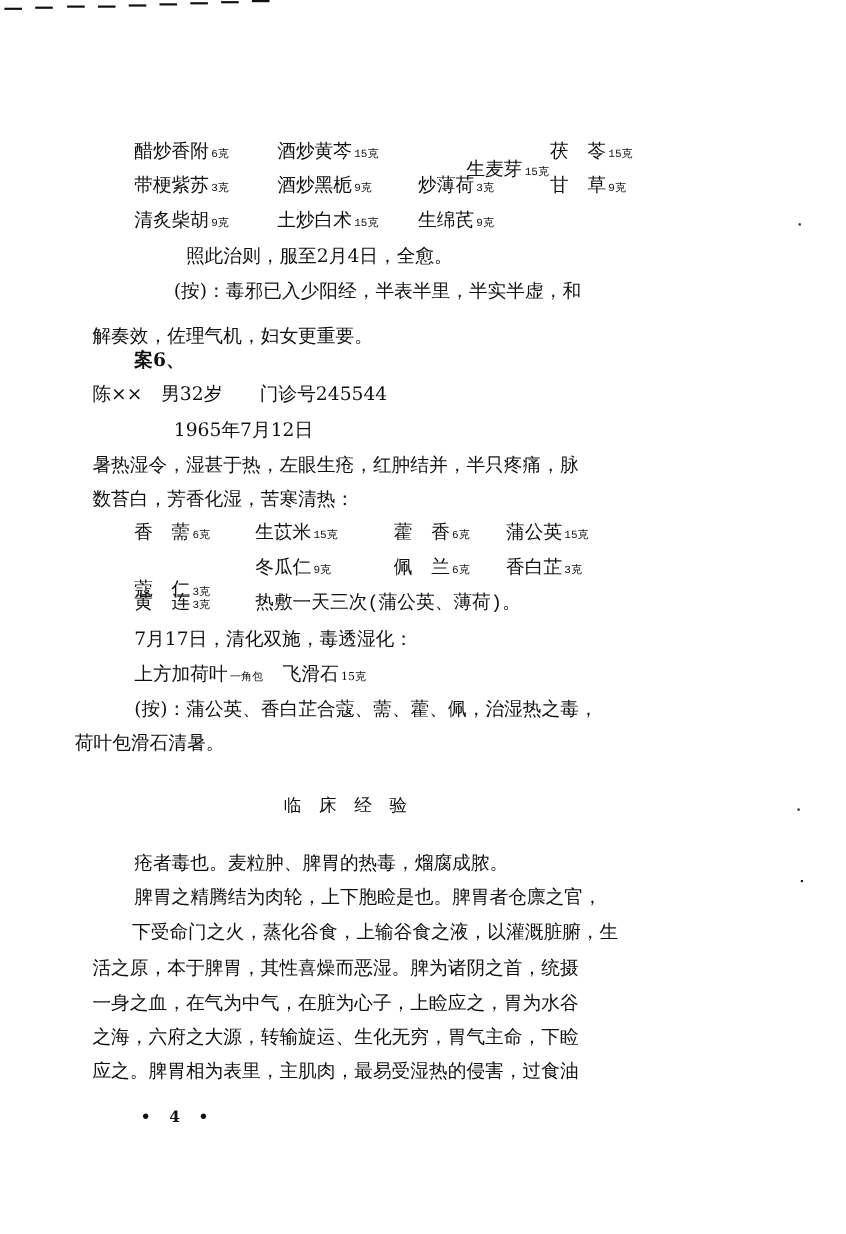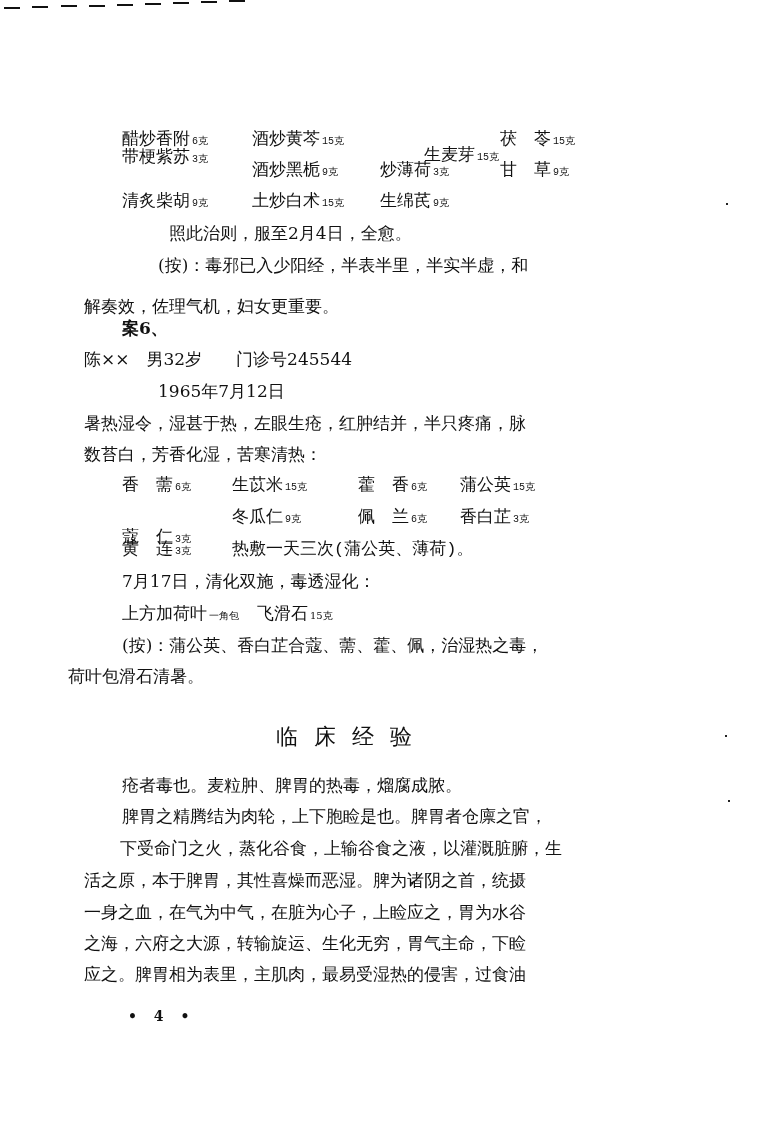--- a/index.html
+++ b/index.html
@@ -5,21 +5,21 @@
   html, body { margin: 0; padding: 0; }
   body {
     width: 769px; height: 1122px; background: #ffffff; position: relative; overflow: hidden;
     font-family: "DejaVu Serif", "Liberation Serif", serif; color: #111111;
   }
   .dash-row { position: absolute; top: 0; left: 0; width: 769px; height: 12px; }
   .dash { position: absolute; height: 2px; background: #111; width: 16px; }
   .line { position: absolute; white-space: nowrap; font-size: 17px; line-height: 20px; }
   .herb { position: absolute; white-space: nowrap; font-size: 17px; line-height: 20px; font-family: Liberation Mono, monospace; }
   .dose { font-size: 10px; margin-left: 2px; }
-  .heading { position: absolute; white-space: nowrap; font-size: 22px; letter-spacing: 16px; margin-left: 18px; }
+  .heading { position: absolute; white-space: nowrap; font-size: 16px; letter-spacing: 16px; }
   .bold { font-weight: bold; }
   .page-num { position: absolute; font-size: 14px; font-weight: bold; letter-spacing: 6px; }
   .speck { position: absolute; width: 2px; height: 2px; background: #222; }
 </style>
 </head>
 <body>
 
 <div class="dash-row">
   <div class="dash" style="left:4px;top:7px;"></div>
   <div class="dash" style="left:32px;top:6px;"></div>
@@ -31,21 +31,21 @@
   <div class="dash" style="left:201px;top:1px;"></div>
   <div class="dash" style="left:229px;top:0px;"></div>
 </div>
 
 <div>
   <div class="herb" style="left:122px;top:130px;"><span>醋炒香附</span><span class="dose">6克</span></div>
   <div class="herb" style="left:252px;top:130px;"><span>酒炒黄芩</span><span class="dose">15克</span></div>
   <div class="herb" style="left:380px;top:146px;margin-left:44px;"><span>生麦芽</span><span class="dose">15克</span></div>
   <div class="herb" style="left:500px;top:130px;"><span>茯　苓</span><span class="dose">15克</span></div>
 
-  <div class="herb" style="left:122px;top:148px;"><span>带梗紫苏</span><span class="dose">3克</span></div>
+  <div class="herb" style="left:122px;top:161px;"><span>带梗紫苏</span><span class="dose">3克</span></div>
   <div class="herb" style="left:252px;top:161px;"><span>酒炒黑栀</span><span class="dose">9克</span></div>
   <div class="herb" style="left:380px;top:161px;"><span>炒薄荷</span><span class="dose">3克</span></div>
   <div class="herb" style="left:500px;top:161px;"><span>甘　草</span><span class="dose">9克</span></div>
 
   <div class="herb" style="left:122px;top:192px;"><span>清炙柴胡</span><span class="dose">9克</span></div>
   <div class="herb" style="left:252px;top:192px;"><span>土炒白术</span><span class="dose">15克</span></div>
   <div class="herb" style="left:380px;top:192px;"><span>生绵芪</span><span class="dose">9克</span></div>
 </div>
 
 <div class="line" style="left:169px;top:223px;">照此治则，服至2月4日，全愈。</div>

